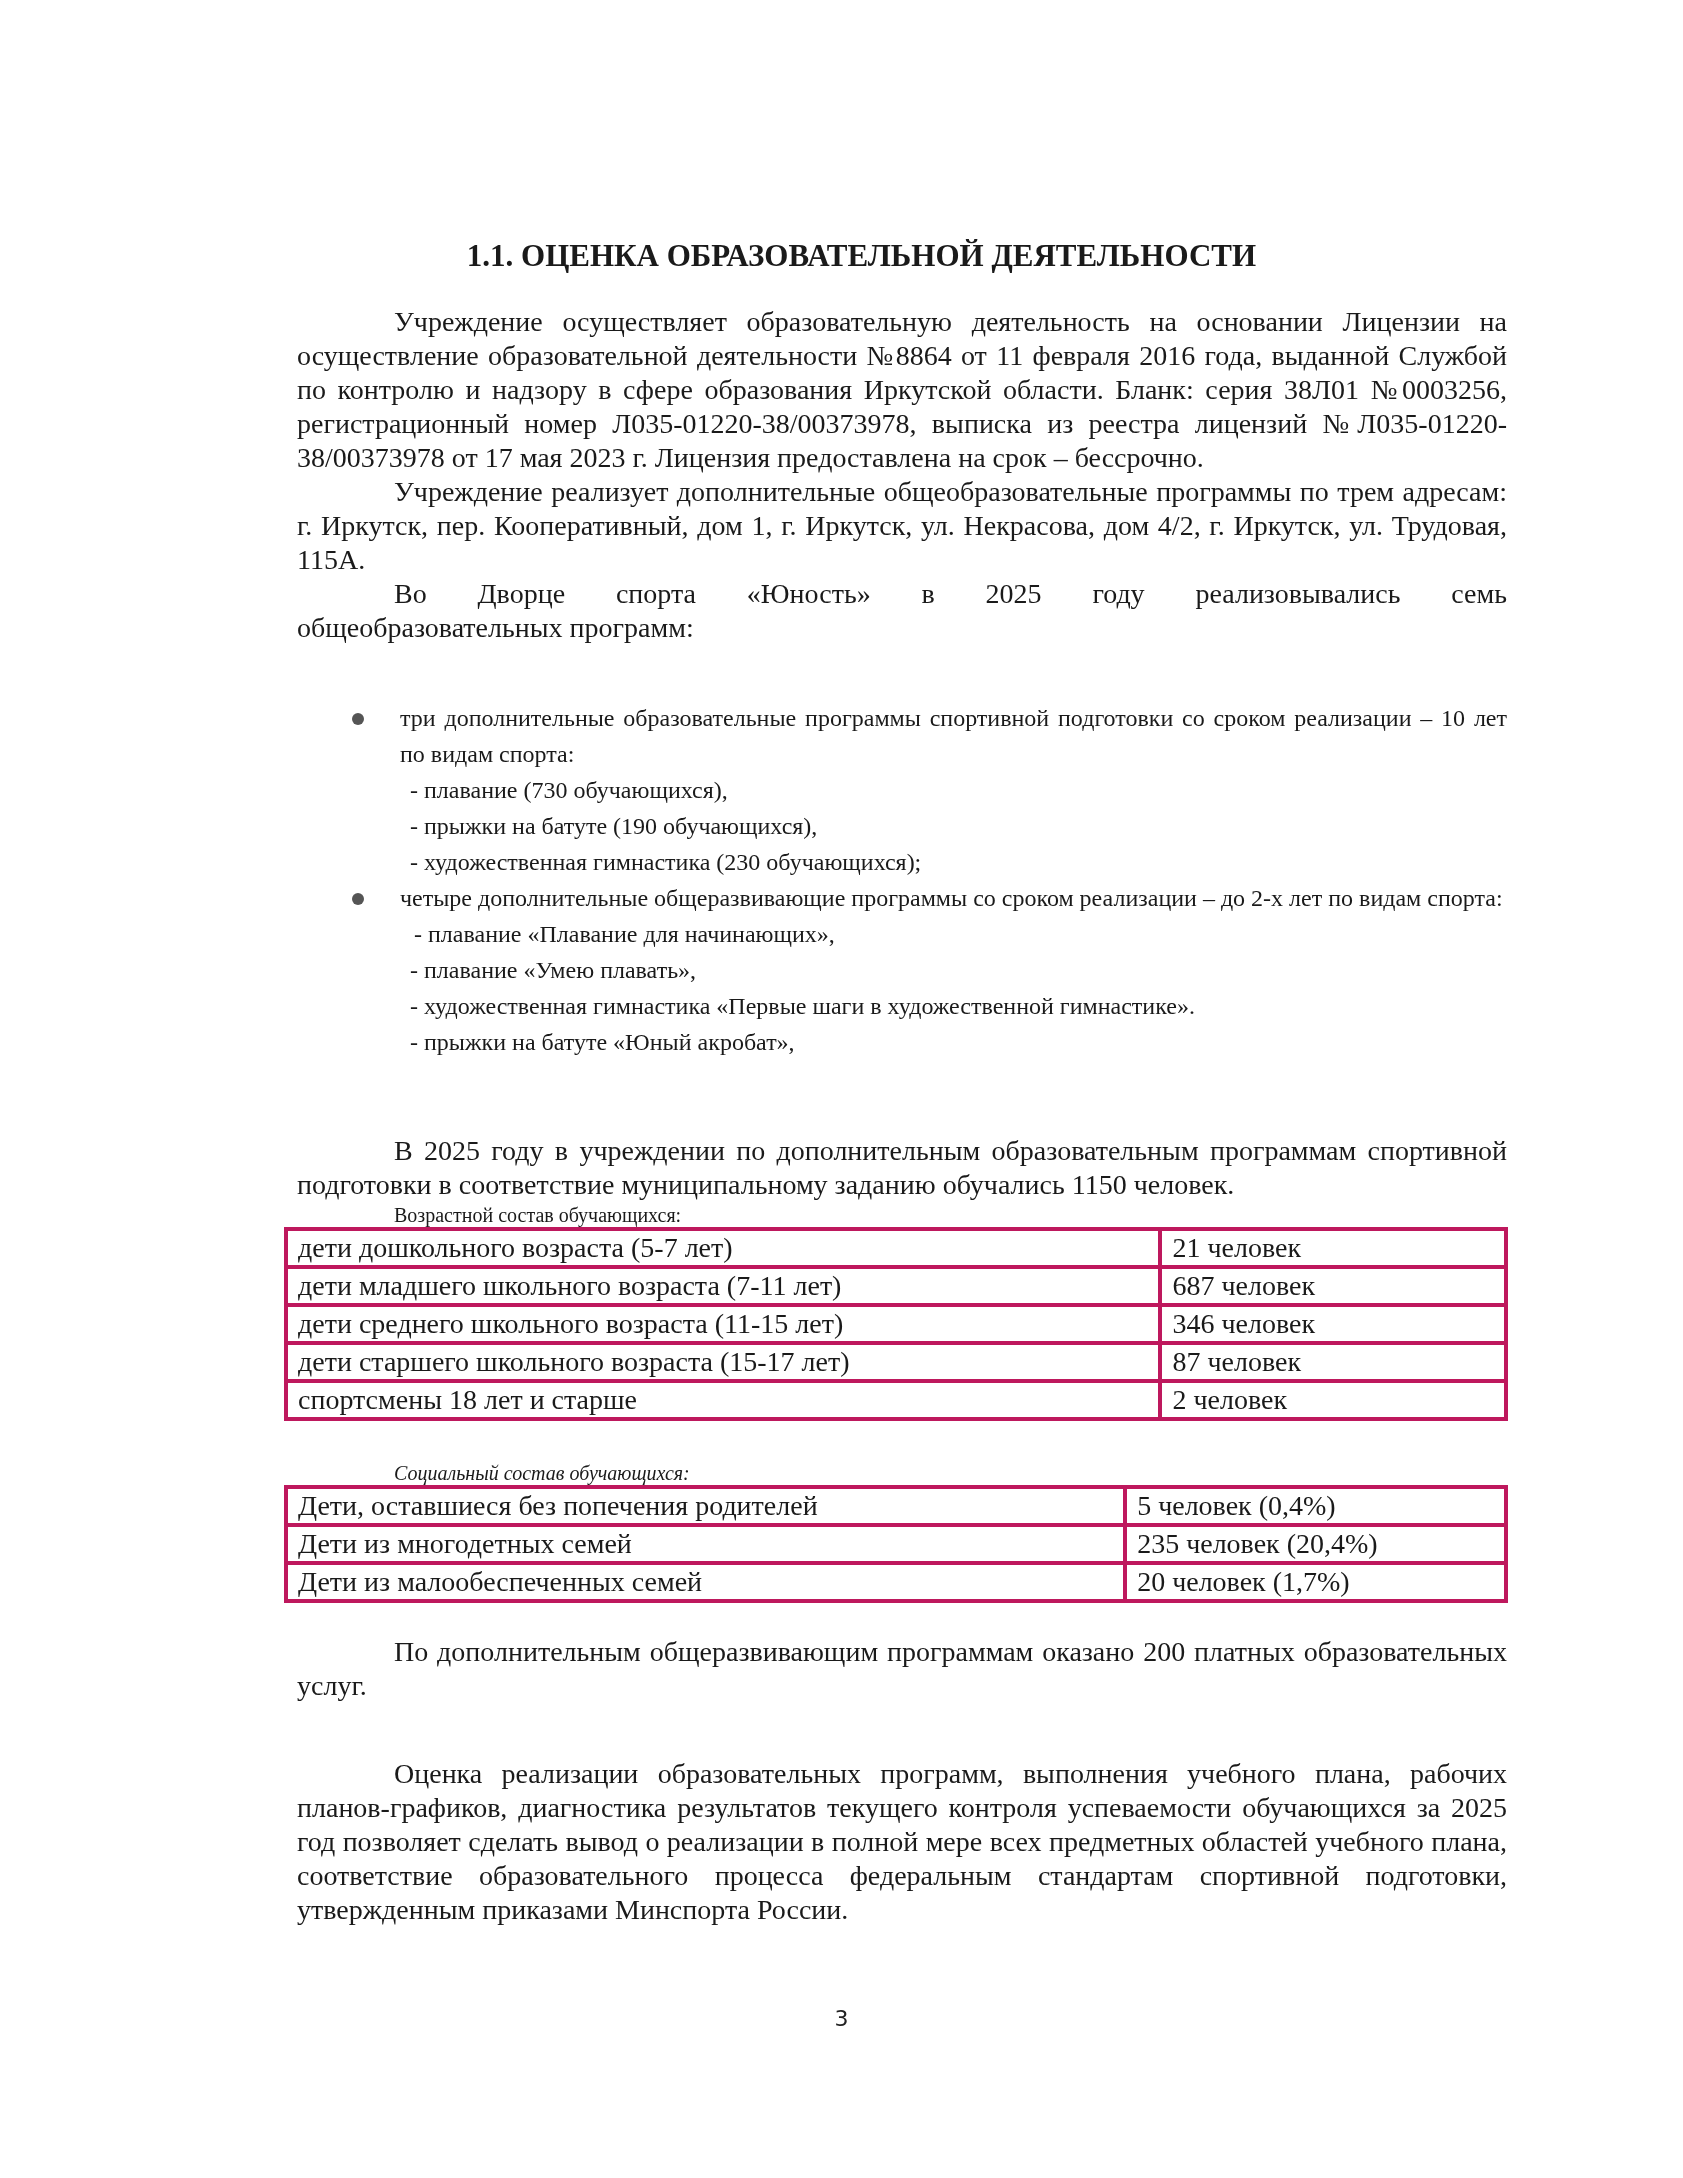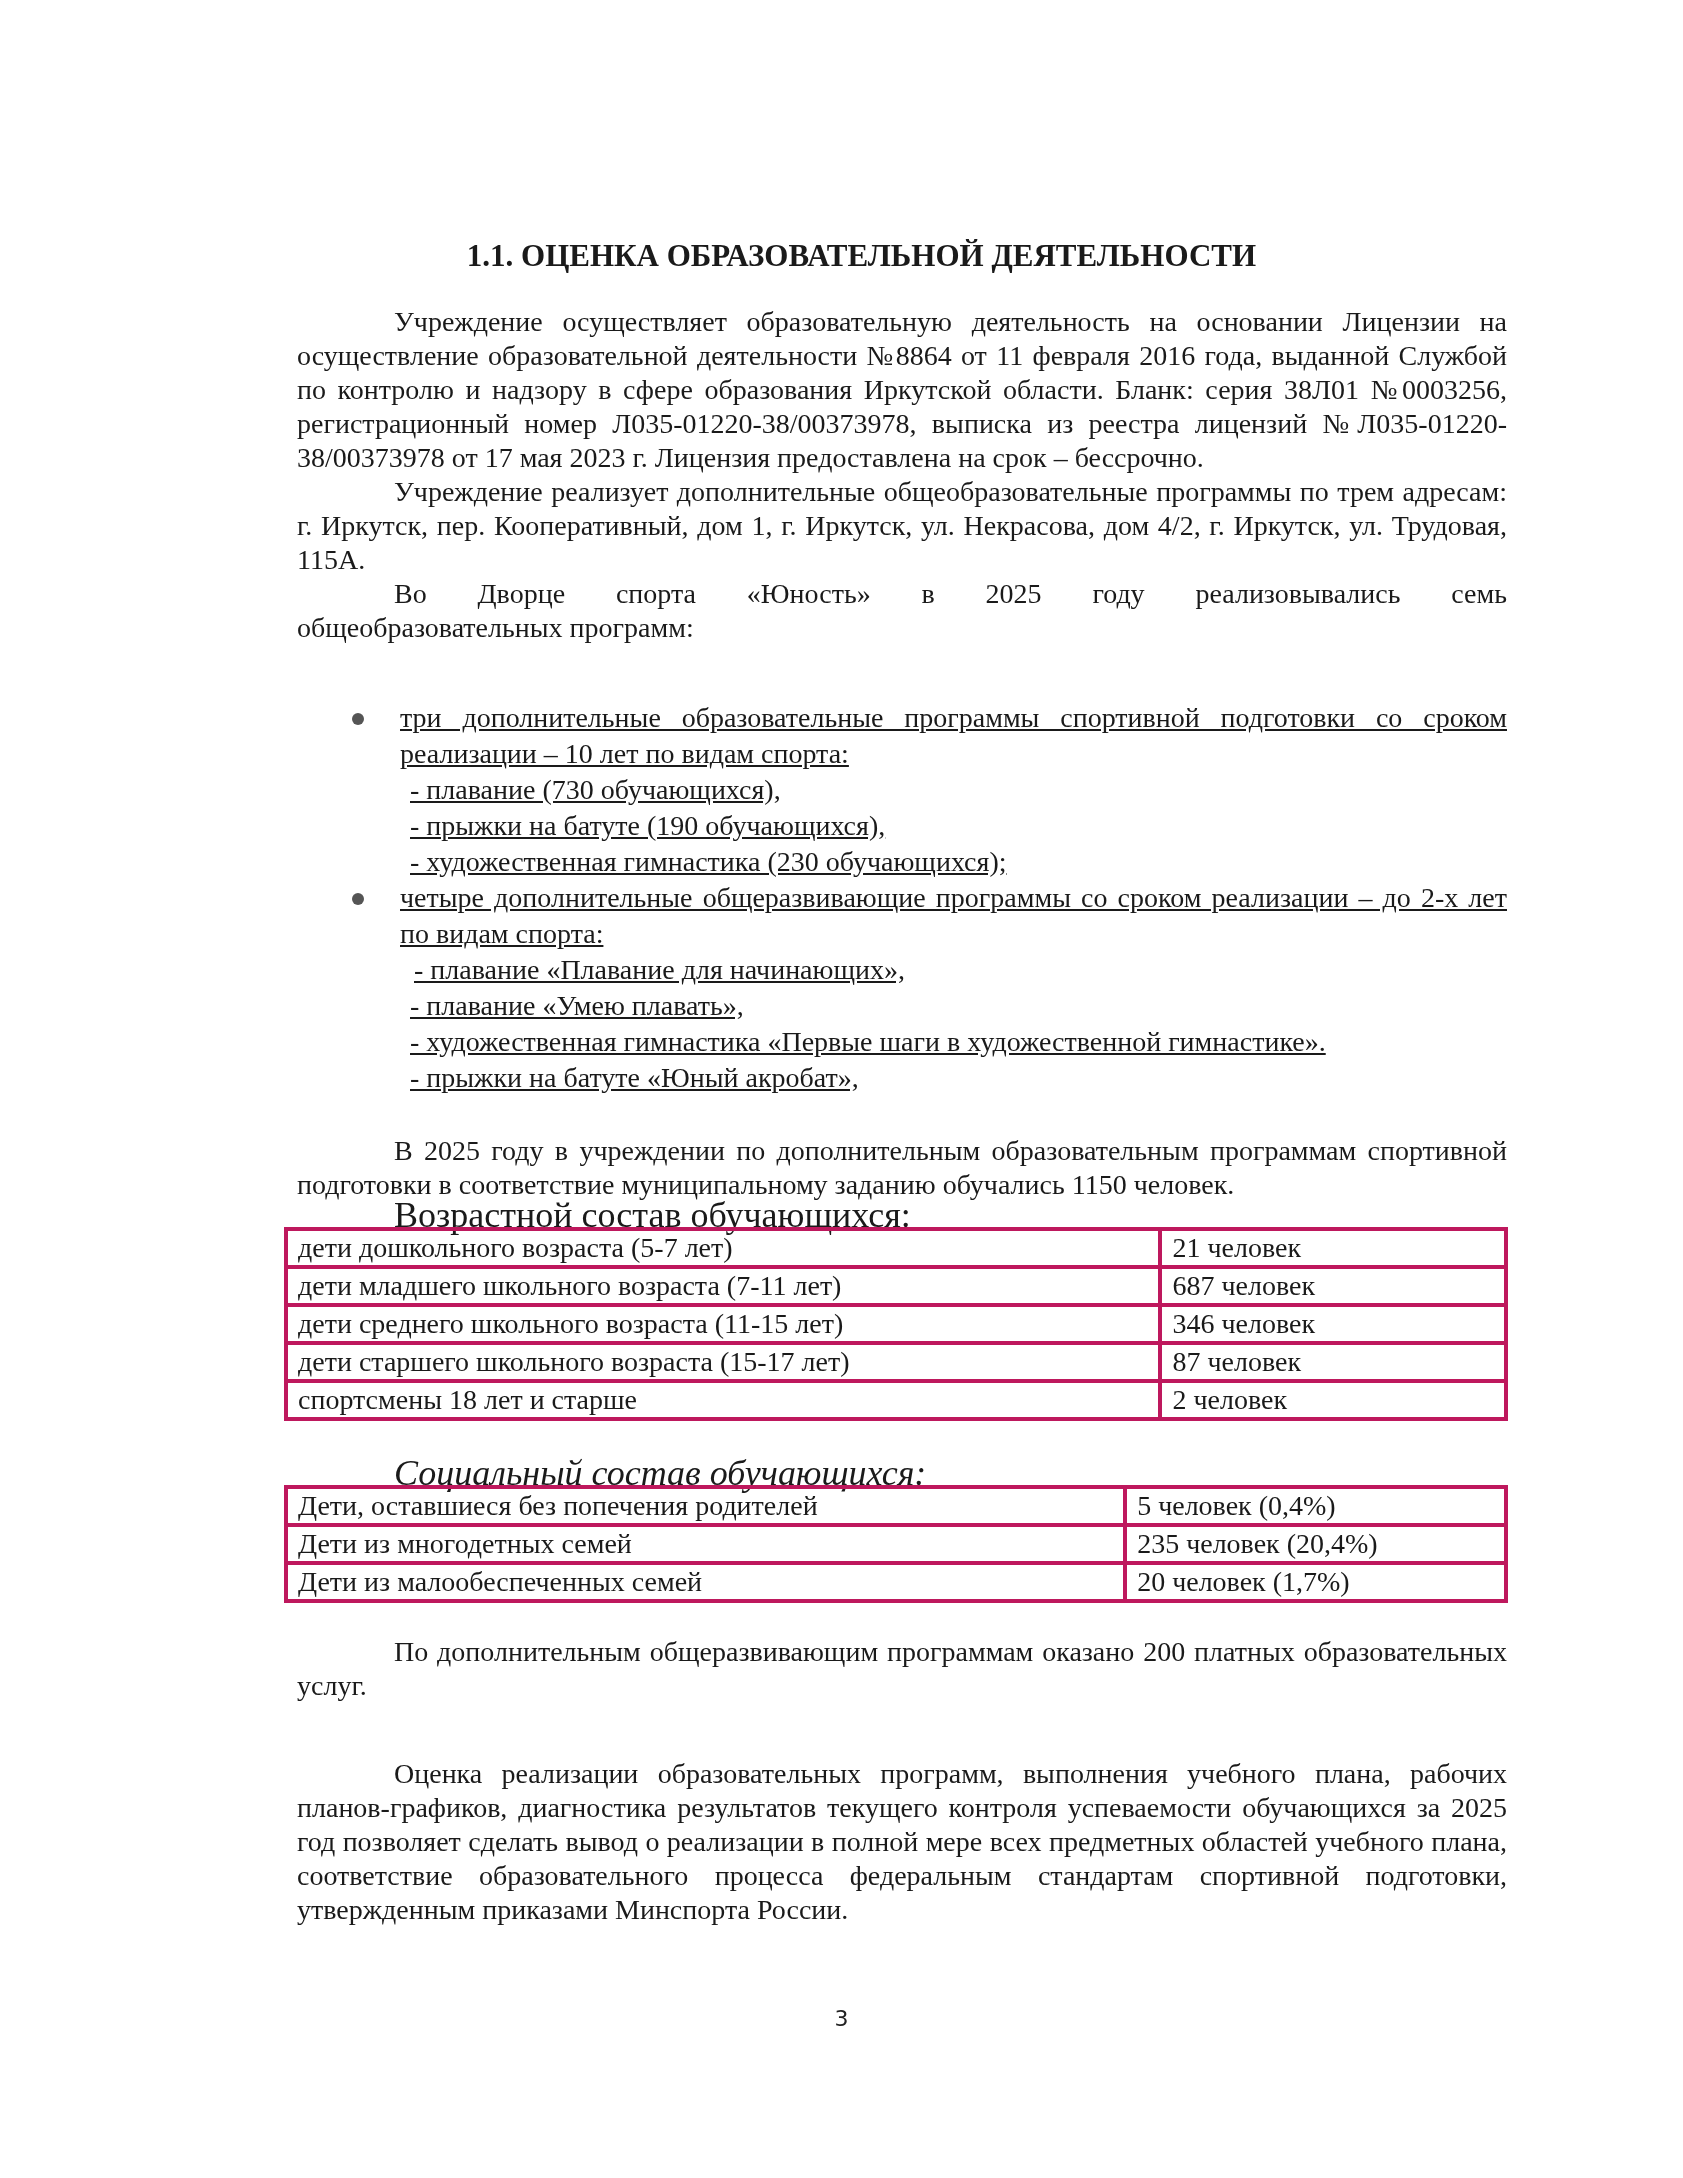--- a/index.html
+++ b/index.html
@@ -11,32 +11,32 @@
              font-weight: bold; font-size: 31px; letter-spacing: 0.3px; }
   .h-roman .num { display: inline-block; width: 79px; text-align: left; }
   .h-sub { position: absolute; top: 238px; left: 0; width: 1683px; text-align: center;
            font-weight: bold; font-size: 31px; padding-left: 40px; box-sizing: border-box; }
 
   .body-block { position: absolute; left: 297px; width: 1210px; font-size: 28px; line-height: 34px; }
   .p { text-align: justify; text-align-last: left; margin: 0; }
   .p.indent { text-indent: 97px; }
   .p.spread { text-align: justify; text-align-last: justify; }
 
-  .bullets { position: absolute; left: 297px; width: 1210px; font-size: 28px; line-height: 36px; text-decoration: underline; }
+  .bullets { position: absolute; left: 297px; width: 1210px; font-size: 24px; line-height: 36px; }
   .bullet-item { position: relative; padding-left: 103px; }
   .bullet-dot { position: absolute; left: 55px; top: 13px; width: 12px; height: 12px; border-radius: 50%;
                 background: #555; }
   .bullet-text { text-align: justify; text-align-last: left; }
   .sub-item { padding-left: 10px; }
   .sub-item.deep { padding-left: 14px; }
 
   table.data { position: absolute; border-collapse: collapse; font-size: 28px; }
   table.data td { border: 4px solid #be185d; padding: 0 10px; height: 34px; line-height: 34px; white-space: nowrap; }
 
-  .caption { position: absolute; font-size: 36px; line-height: 34px; }
+  .caption { position: absolute; font-size: 20px; line-height: 34px; }
 
   .page-num { position: absolute; top: 2006px; left: 0; width: 1683px; text-align: center;
               font-family: "DejaVu Sans", sans-serif; font-size: 22px; color: #222; }
 </style>
 </head>
 <body>
 
 <div class="page">
 
 

